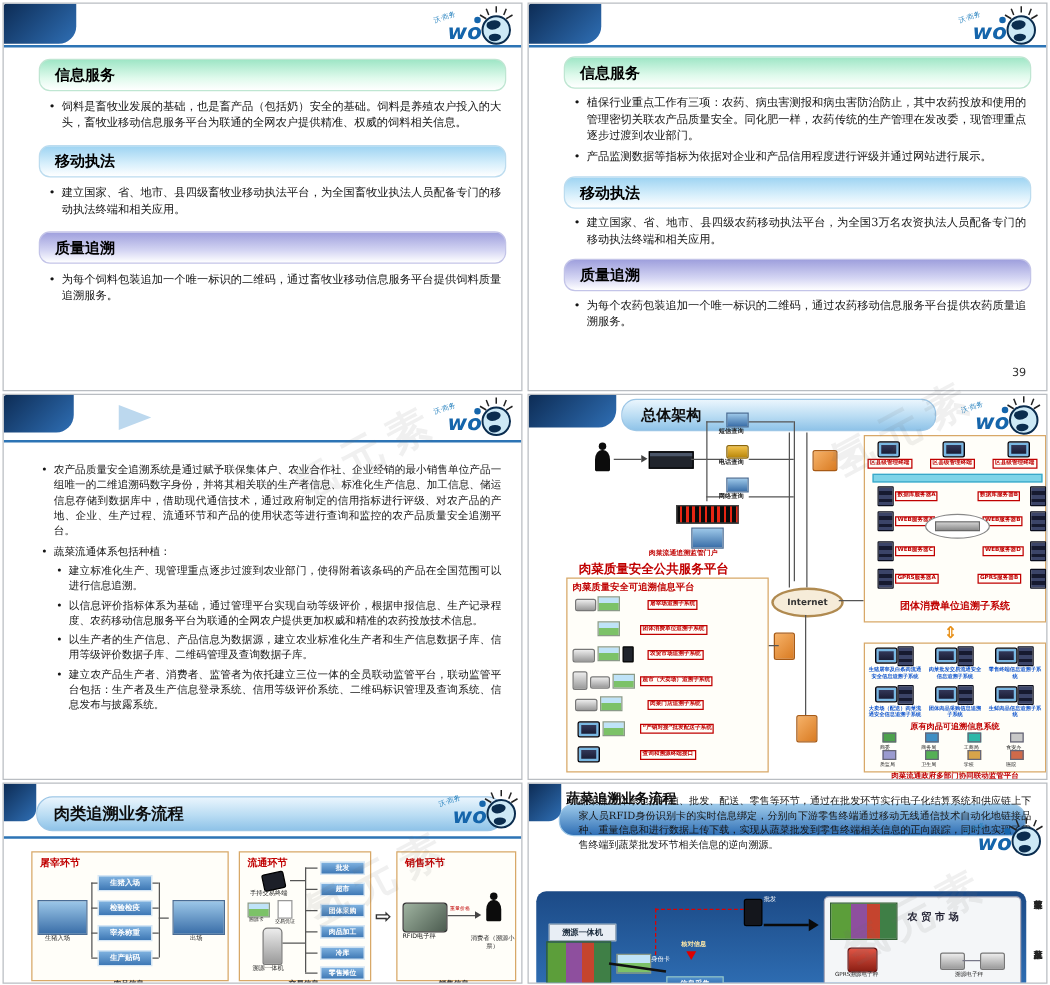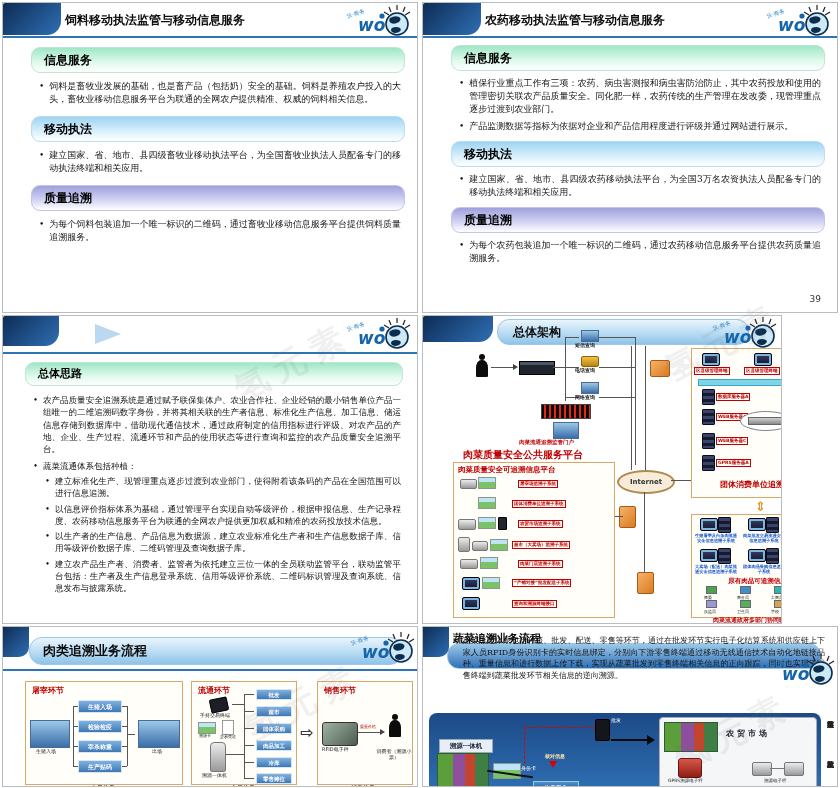--- a/index.html
+++ b/index.html
@@ -66,21 +66,20 @@
   .arrR{width:0;height:0;border-top:3px solid transparent;border-bottom:3px solid transparent;border-left:5px solid #444}
   .hollow{font-size:16px;color:#333;font-weight:bold}
 </style>
 </head>
 <body>
 
 <div class="canvas">
 
   <div class="slide" style="left:2px;top:2px;width:416px;height:311px">
     <div class="corner"></div>
-    <div class="stitle" style="left:62px;top:9px;font-size:12px">饲料移动执法监管与移动信息服务</div>
     <svg class="logo" style="right:6px;top:1px" width="66" height="36" viewBox="0 0 66 36">
       <g stroke="#222" stroke-width="1.2">
         <line x1="52" y1="1" x2="52" y2="6"></line>
           <line x1="44" y1="3" x2="46" y2="8"></line>
           <line x1="60" y1="3" x2="58" y2="8"></line>
         <line x1="39" y1="8" x2="44" y2="11"></line>
           <line x1="65" y1="8" x2="60" y2="11"></line>
         </g>
       <circle cx="52" cy="20" r="11" fill="#cde9f6" stroke="#0b2d4f" stroke-width="1.6"></circle>
       <path d="M45 14 q5 -3 9 -1 q3 2 0 5 q-5 3 -8 1 q-3 -2 -1 -5 Z" fill="#0b2d4f"></path>
@@ -104,21 +103,20 @@
       <div class="bar purple"><span>质量追溯</span></div>
       <div class="bul" style="margin:7px 4px 0 8px">
           <span class="d">•</span>
           <span>为每个饲料包装追加一个唯一标识的二维码，通过畜牧业移动信息服务平台提供饲料质量追溯服务。</span>
         </div>
     </div>
   </div>
 
   <div class="slide" style="left:422px;top:2px;width:416px;height:311px">
     <div class="corner"></div>
-    <div class="stitle" style="left:62px;top:9px;font-size:12px">农药移动执法监管与移动信息服务</div>
     <svg class="logo" style="right:6px;top:1px" width="66" height="36" viewBox="0 0 66 36">
       <g stroke="#222" stroke-width="1.2">
           <line x1="52" y1="1" x2="52" y2="6"></line>
           <line x1="44" y1="3" x2="46" y2="8"></line>
           <line x1="60" y1="3" x2="58" y2="8"></line>
           <line x1="39" y1="8" x2="44" y2="11"></line>
           <line x1="65" y1="8" x2="60" y2="11"></line>
         </g>
       <circle cx="52" cy="20" r="11" fill="#cde9f6" stroke="#0b2d4f" stroke-width="1.6"></circle>
       <path d="M45 14 q5 -3 9 -1 q3 2 0 5 q-5 3 -8 1 q-3 -2 -1 -5 Z" fill="#0b2d4f"></path>
@@ -165,21 +163,20 @@
         </g>
       <circle cx="52" cy="20" r="11" fill="#cde9f6" stroke="#0b2d4f" stroke-width="1.6"></circle>
       <path d="M45 14 q5 -3 9 -1 q3 2 0 5 q-5 3 -8 1 q-3 -2 -1 -5 Z" fill="#0b2d4f"></path>
       <path d="M47 24 q4 -2 8 0 q2 2 -1 4 q-4 2 -7 0 q-2 -2 0 -4 Z" fill="#0b2d4f"></path>
       <text x="13" y="27" font-size="17" font-style="italic" font-weight="bold" fill="#1565ab">wo</text>
       <circle cx="37" cy="12" r="2.6" fill="#1565ab"></circle>
       <text x="2" y="13" font-size="5.5" fill="#2e86c1" transform="rotate(-18 6 12)">沃·商务</text>
     </svg>
     <div class="hrule" style="left:0;right:0;top:36px"></div>
     <div style="position:absolute;left:22px;right:14px;top:46px">
-      <div class="bar green" style="height:22px;line-height:22px;font-size:11px"><span>总体思路</span></div>
       <div class="bul" style="margin:8px 2px 4px 8px;font-size:8.5px">
           <span class="d">•</span>
           <span>农产品质量安全追溯系统是通过赋予联保集体户、农业合作社、企业经销的最小销售单位产品一组唯一的二维追溯码数字身份，并将其相关联的生产者信息、标准化生产信息、加工信息、储运信息存储到数据库中，借助现代通信技术，通过政府制定的信用指标进行评级、对农产品的产地、企业、生产过程、流通环节和产品的使用状态等进行查询和监控的农产品质量安全追溯平台。</span>
         </div>
       <div class="bul" style="margin:0 2px 3px 8px;font-size:8.5px">
           <span class="d">•</span>
           <span>蔬菜流通体系包括种植：</span>
         </div>
       <div class="bul" style="margin:0 2px 3px 20px;font-size:8.5px">
           <span class="d">•</span>
@@ -193,21 +190,21 @@
           <span class="d">•</span>
           <span>以生产者的生产信息、产品信息为数据源，建立农业标准化生产者和生产信息数据子库、信用等级评价数据子库、二维码管理及查询数据子库。</span>
         </div>
       <div class="bul" style="margin:0 2px 0 20px;font-size:8.5px">
           <span class="d">•</span>
           <span>建立农产品生产者、消费者、监管者为依托建立三位一体的全员联动监管平台，联动监管平台包括：生产者及生产信息登录系统、信用等级评价系统、二维码标识管理及查询系统、信息发布与披露系统。</span>
         </div>
     </div>
   </div>
 
-  <div class="slide" style="left:422px;top:315px;width:360px;height:309px;font-family:'DejaVu Sans',sans-serif">
+  <div class="slide" style="left:422px;top:315px;width:416px;height:309px;font-family:'DejaVu Sans',sans-serif">
     <div class="corner" style="width:70px;height:26px"></div>
     <div class="pill" style="left:74px;top:3px;width:250px"></div>
     <div class="stitle" style="left:90px;top:8px;font-size:12px">总体架构</div>
     <svg class="logo" style="right:4px;top:0" width="66" height="36" viewBox="0 0 66 36">
       <g stroke="#222" stroke-width="1.2">
           <line x1="52" y1="1" x2="52" y2="6"></line>
           <line x1="44" y1="3" x2="46" y2="8"></line>
           <line x1="60" y1="3" x2="58" y2="8"></line>
           <line x1="39" y1="8" x2="44" y2="11"></line>
           <line x1="65" y1="8" x2="60" y2="11"></line>

